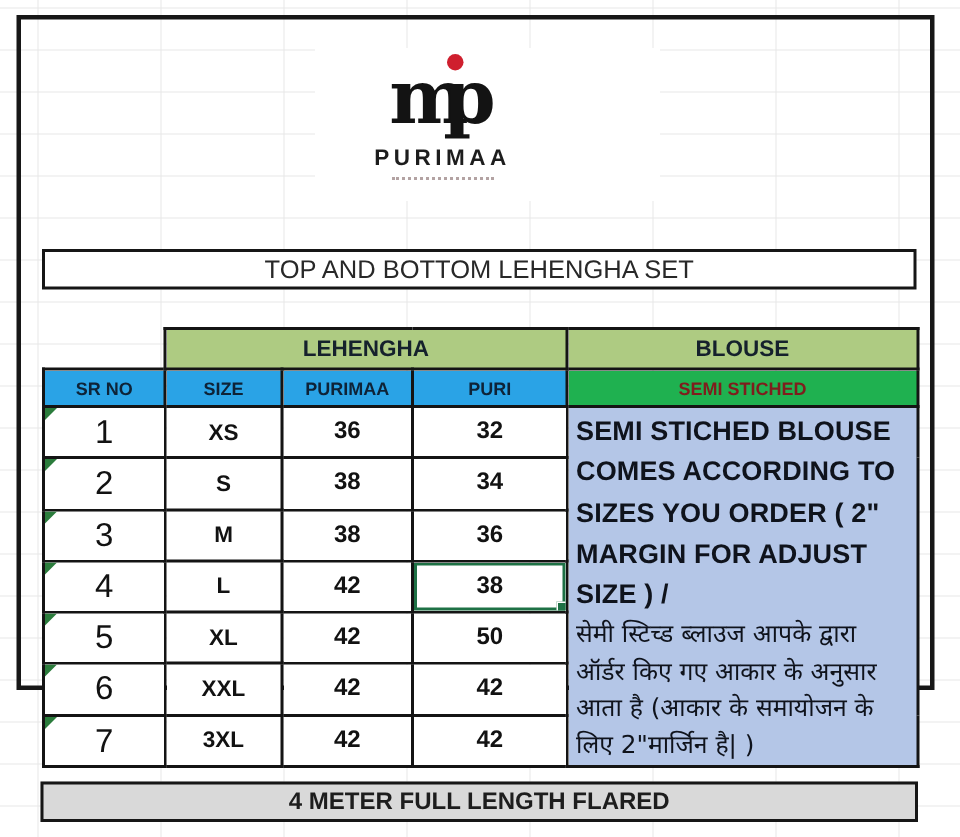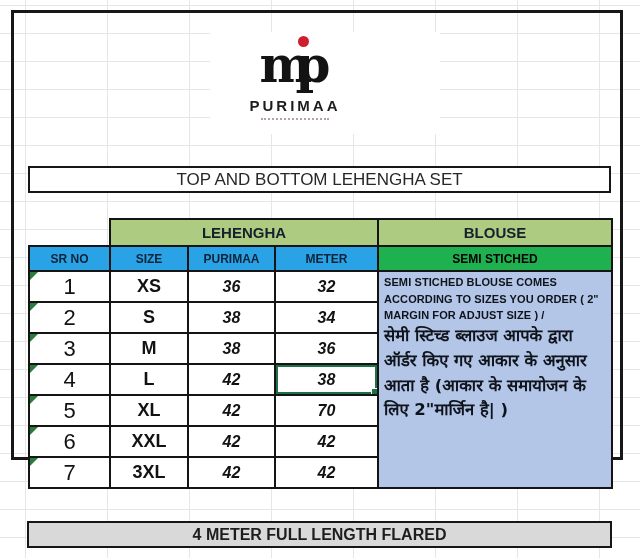--- a/index.html
+++ b/index.html
@@ -39,41 +39,41 @@
   .name-cell  { left:107px; top:137px; width:361px; height:28px; font-size:17px; font-weight:500; }
   .title-cell { left:28px;  top:166px; width:583px; height:27px; font-size:17px; font-weight:500; }
   .footer-bar { left:27px;  top:521px; width:585px; height:27px; background:#d9d9d9; font-size:16px; font-weight:600; color:#1d1d1d; }
 
   table.size-table { position:absolute; left:28px; top:218px; border-collapse:collapse; table-layout:fixed; }
   .size-table td { border:2.5px solid #141414; text-align:center; vertical-align:middle; padding:0; overflow:hidden; }
   .size-table td.ghost { border:none; background:transparent; }
 
   .group-row td { height:27px; background:#aecb82; font-weight:700; font-size:15px; color:#15212c; }
   .head-row  td { height:25px; background:#2aa3e6; font-weight:700; font-size:12px; color:#0e2337; }
-  .head-row  td.green { background:#1fb150; color:#000000; }
+  .head-row  td.green { background:#1fb150; color:#7f1d1d; }
 
   .data-row td { height:31px; background:#fff; color:#121212; }
   .data-row td.sr  { font-size:22px; font-weight:400; position:relative; }
-  .data-row td.sz  { font-size:18px; font-weight:700;text-align:center; }
-  .data-row td.num { font-size:16px; font-weight:700; position:relative;font-style:italic; }
+  .data-row td.sz  { font-size:15px; font-weight:700;text-align:center; }
+  .data-row td.num { font-size:16px; font-weight:700; position:relative; }
 
   td.sr::before {
     content:""; position:absolute; top:0; left:0;
     border-top:8px solid #2b7c3c; border-right:8px solid transparent;
   }
 
   td.selected { box-shadow: inset 0 0 0 2px #1e7145; }
   td.selected::after {
     content:""; position:absolute; right:-2px; bottom:-2px; width:6px; height:6px;
     background:#1e7145; border:1px solid #fff;
   }
 
   td.note { background:#b4c6e7; vertical-align:top; text-align:left; padding:2px 4px 0 5px; }
-  .note-en { display:block; font-weight:700; font-size:11px; line-height:1.52; color:#0f131c; letter-spacing:0.1px; }
-  .note-hi { display:block; font-weight:700; font-size:16.5px; line-height:1.5; color:#0f131c;
+  .note-en { display:block; font-weight:700; font-size:18px; line-height:1.52; color:#0f131c; letter-spacing:0.1px; }
+  .note-hi { display:block; font-weight:400; font-size:16.5px; line-height:1.5; color:#0f131c;
              font-family:"DejaVu Sans","Liberation Sans",sans-serif; }
 </style>
 </head>
 <body>
 
 <div class="stage">
 
   <div class="outer-frame"></div>
 
   <div class="logo-patch"></div>
@@ -99,21 +99,21 @@
     <tbody>
       <tr class="group-row">
         <td class="ghost"></td>
         <td colspan="3">LEHENGHA</td>
         <td>BLOUSE</td>
       </tr>
       <tr class="head-row">
         <td>SR NO</td>
         <td>SIZE</td>
         <td>PURIMAA</td>
-        <td>METER</td>
+        <td>PURI</td>
         <td class="green">SEMI STICHED</td>
       </tr>
 
       <tr class="data-row">
         <td class="sr">1</td>
         <td class="sz">XS</td>
         <td class="num">36</td>
         <td class="num">32</td>
         <td class="note" rowspan="7">
           <span class="note-en">SEMI STICHED BLOUSE COMES ACCORDING TO SIZES YOU ORDER ( 2" MARGIN FOR ADJUST SIZE ) /</span>
@@ -135,21 +135,21 @@
       <tr class="data-row">
         <td class="sr">4</td>
         <td class="sz">L</td>
         <td class="num">42</td>
         <td class="num selected">38</td>
       </tr>
       <tr class="data-row">
         <td class="sr">5</td>
         <td class="sz">XL</td>
         <td class="num">42</td>
-        <td class="num">70</td>
+        <td class="num">50</td>
       </tr>
       <tr class="data-row">
         <td class="sr">6</td>
         <td class="sz">XXL</td>
         <td class="num">42</td>
         <td class="num">42</td>
       </tr>
       <tr class="data-row">
         <td class="sr">7</td>
         <td class="sz">3XL</td>

